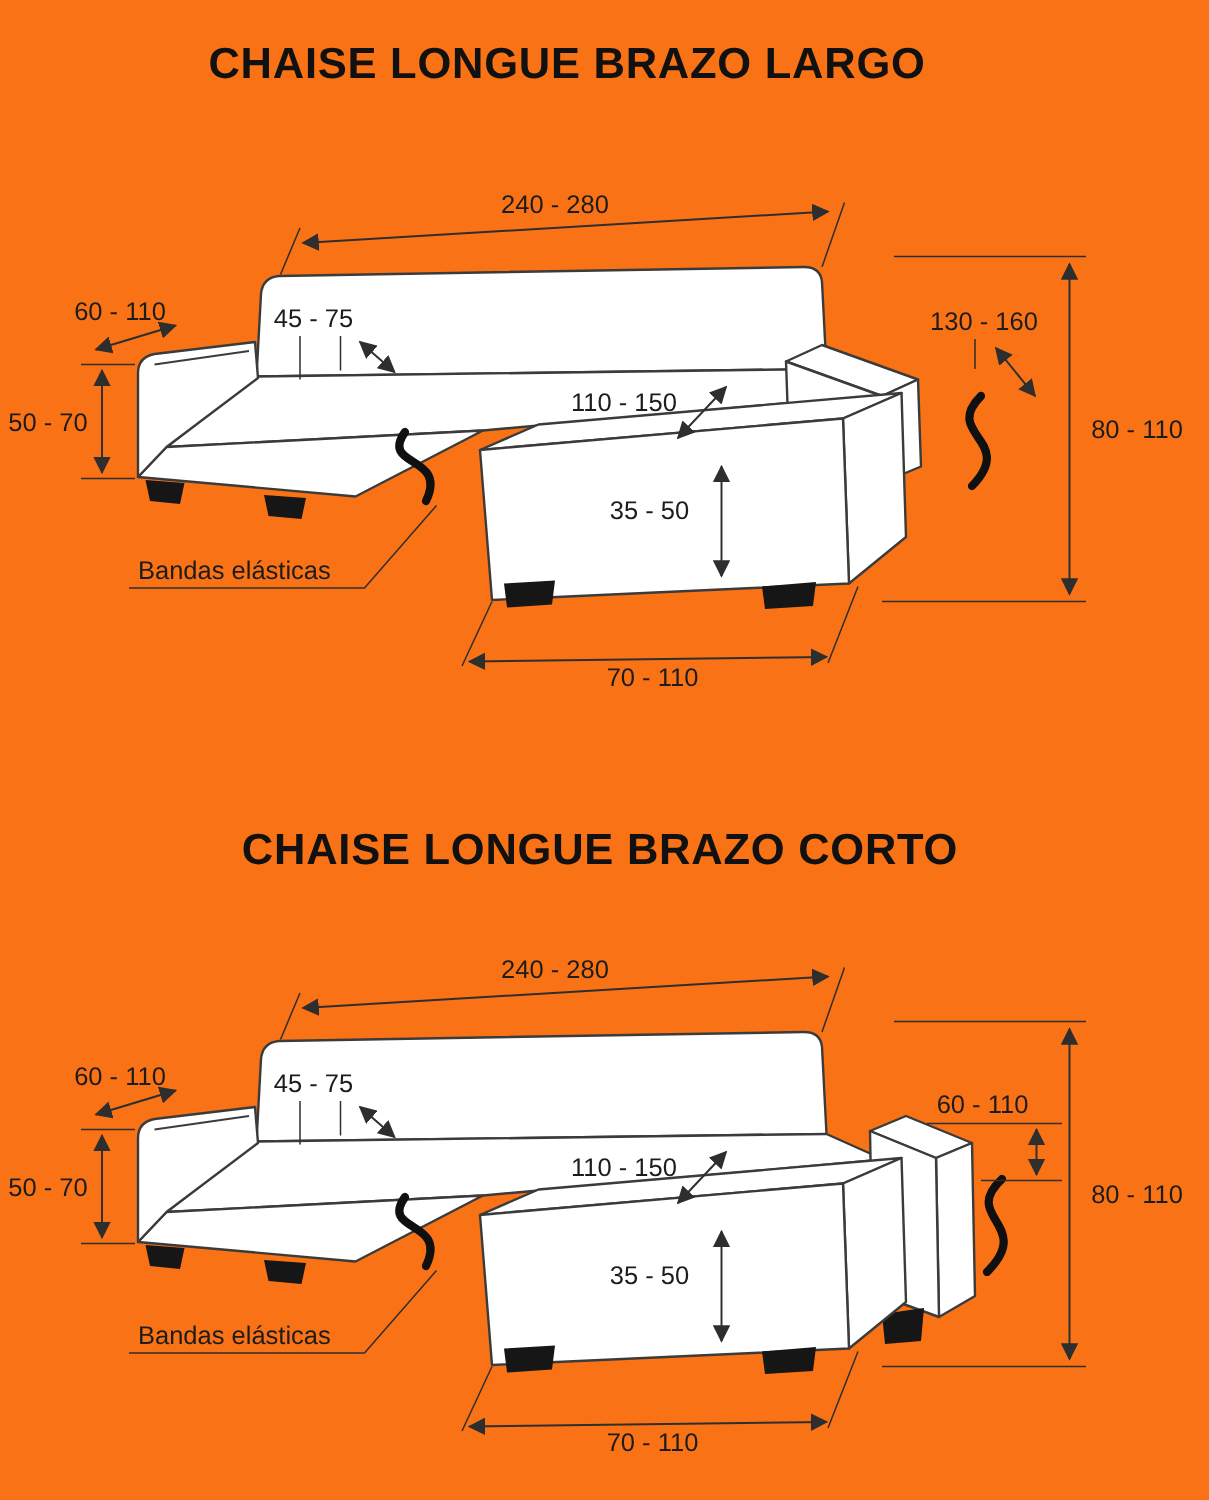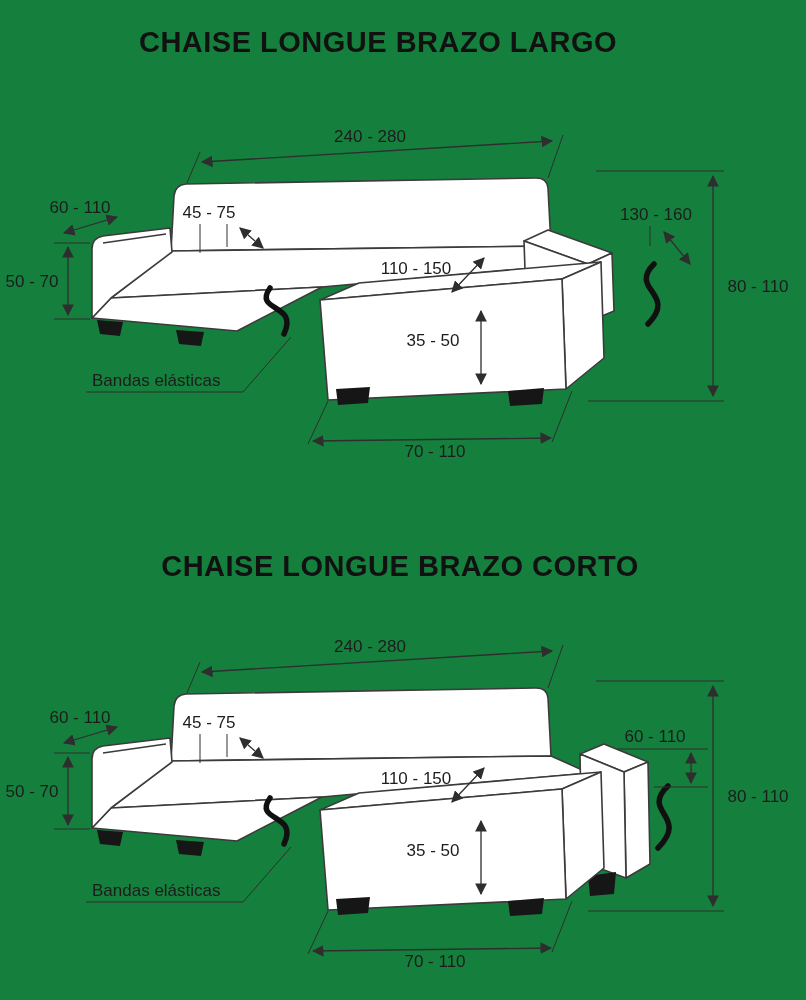--- a/index.html
+++ b/index.html
@@ -1,16 +1,16 @@
 <!DOCTYPE html>
 <html><head>
 <meta charset="utf-8">
 <style>
   html,body { margin:0; padding:0; background:#ffffff; }
-  .page { position:relative; width:806px; height:1000px; background:#15803d; overflow:hidden;
+  .page { position:relative; width:806px; height:1000px; background:#f97316; overflow:hidden;
           font-family:"Liberation Sans", sans-serif; }
   svg { position:absolute; top:0; left:0; }
   .f    { fill:#ffffff; stroke:#3b3b3b; stroke-width:1.6; stroke-linejoin:round; }
   .o    { fill:none;    stroke:#3b3b3b; stroke-width:1.4; stroke-linejoin:round; }
   .foot { fill:#161616; stroke:none; }
   .band { fill:none; stroke:#101010; stroke-width:5.5; stroke-linecap:round; }
   .dim  { fill:none; stroke:#2e2e2e; stroke-width:1.3; }
   .ext  { fill:none; stroke:#2e2e2e; stroke-width:1; }
   .lbl  { font:17px "Liberation Sans", sans-serif; fill:#1c1c1c; }
   .ttl  { font:bold 29px "Liberation Sans", sans-serif; fill:#111111; letter-spacing:0.5px; }

